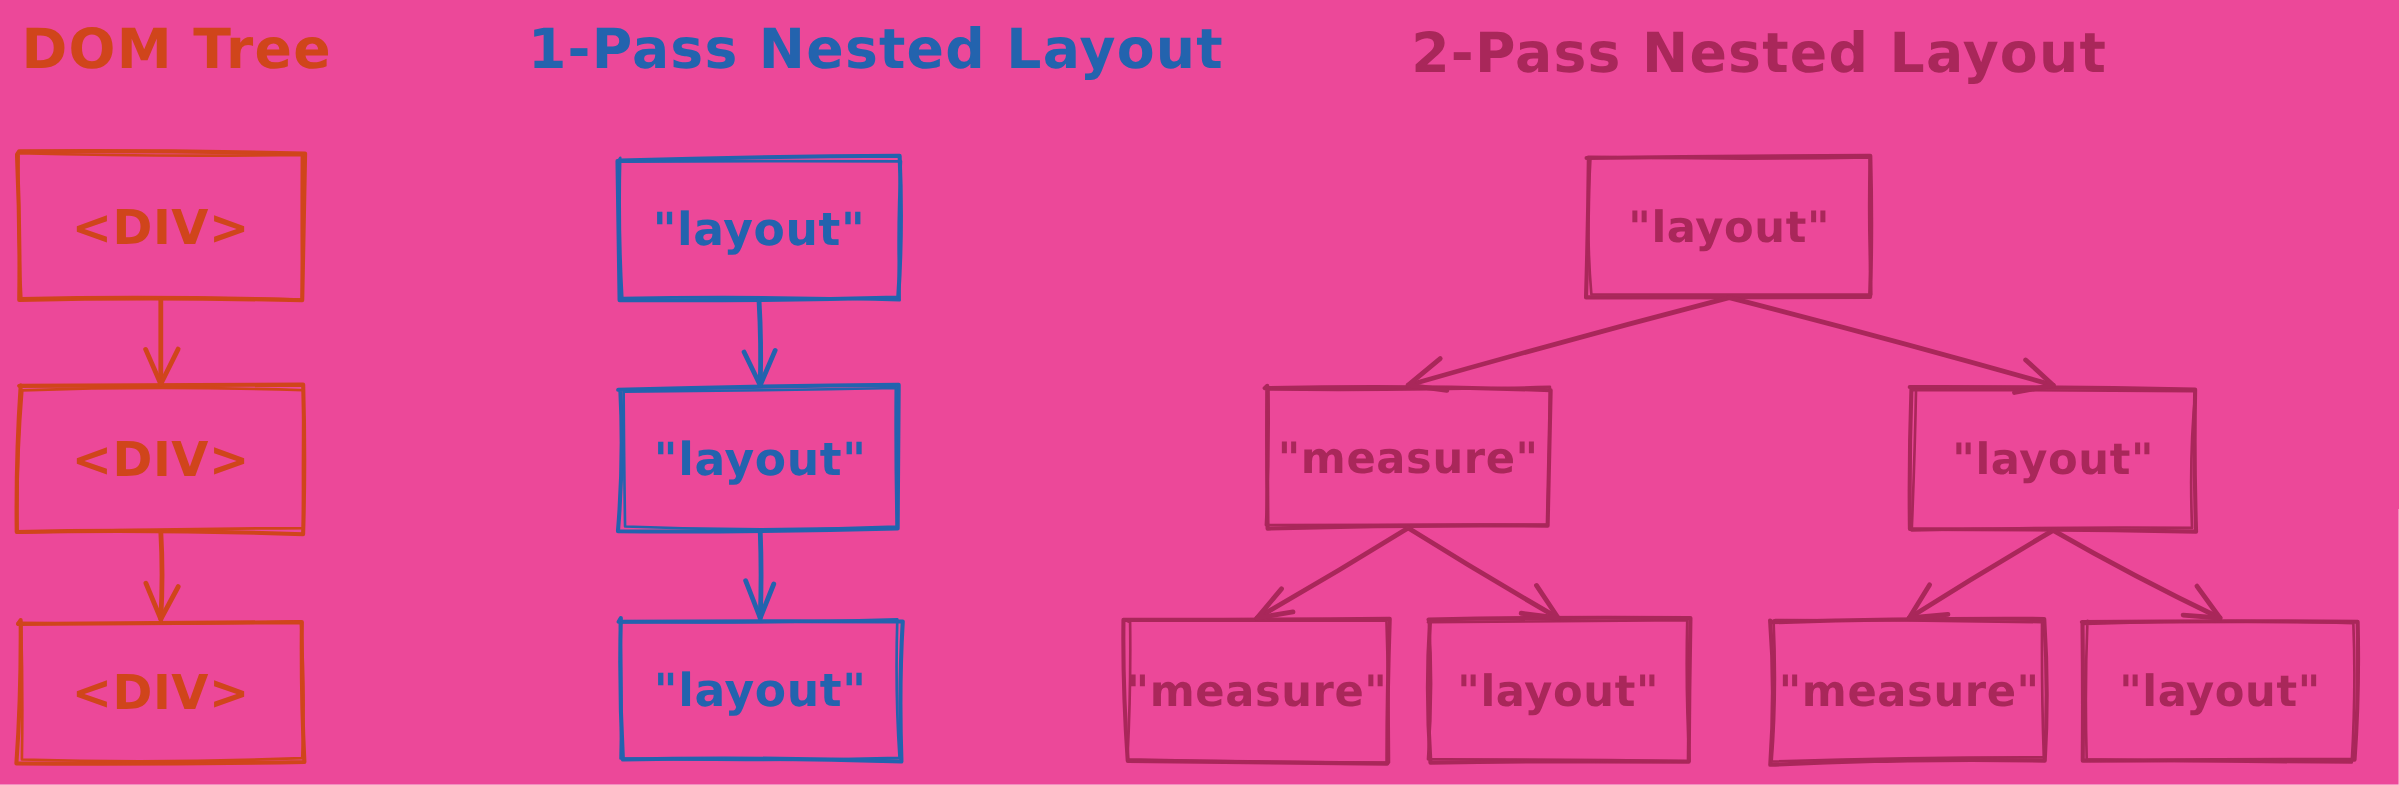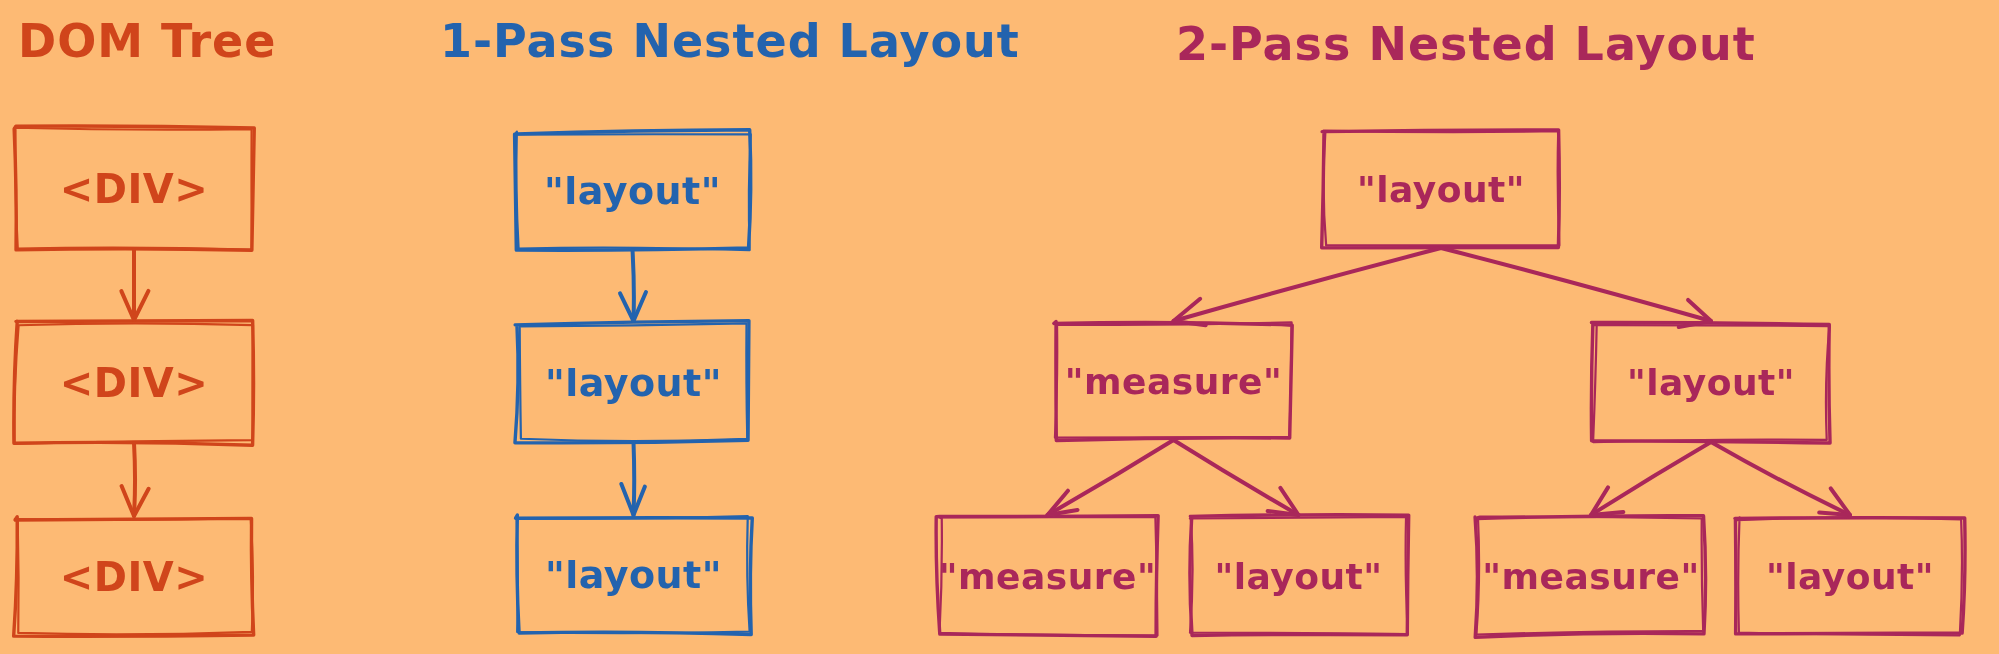--- a/index.html
+++ b/index.html
@@ -4,21 +4,21 @@
 <style>
   html, body {
     margin: 0;
     padding: 0;
     background: #ffffff;
   }
   .canvas-wrap {
     width: 1999px;
     height: 654px;
     position: relative;
-    background: #fdba74;
+    background: #ec4899;
     overflow: hidden;
   }
   svg text {
     font-family: "DejaVu Sans", sans-serif;
     font-weight: bold;
     user-select: none;
   }
   svg path {
     fill: none;
     stroke-linecap: round;

